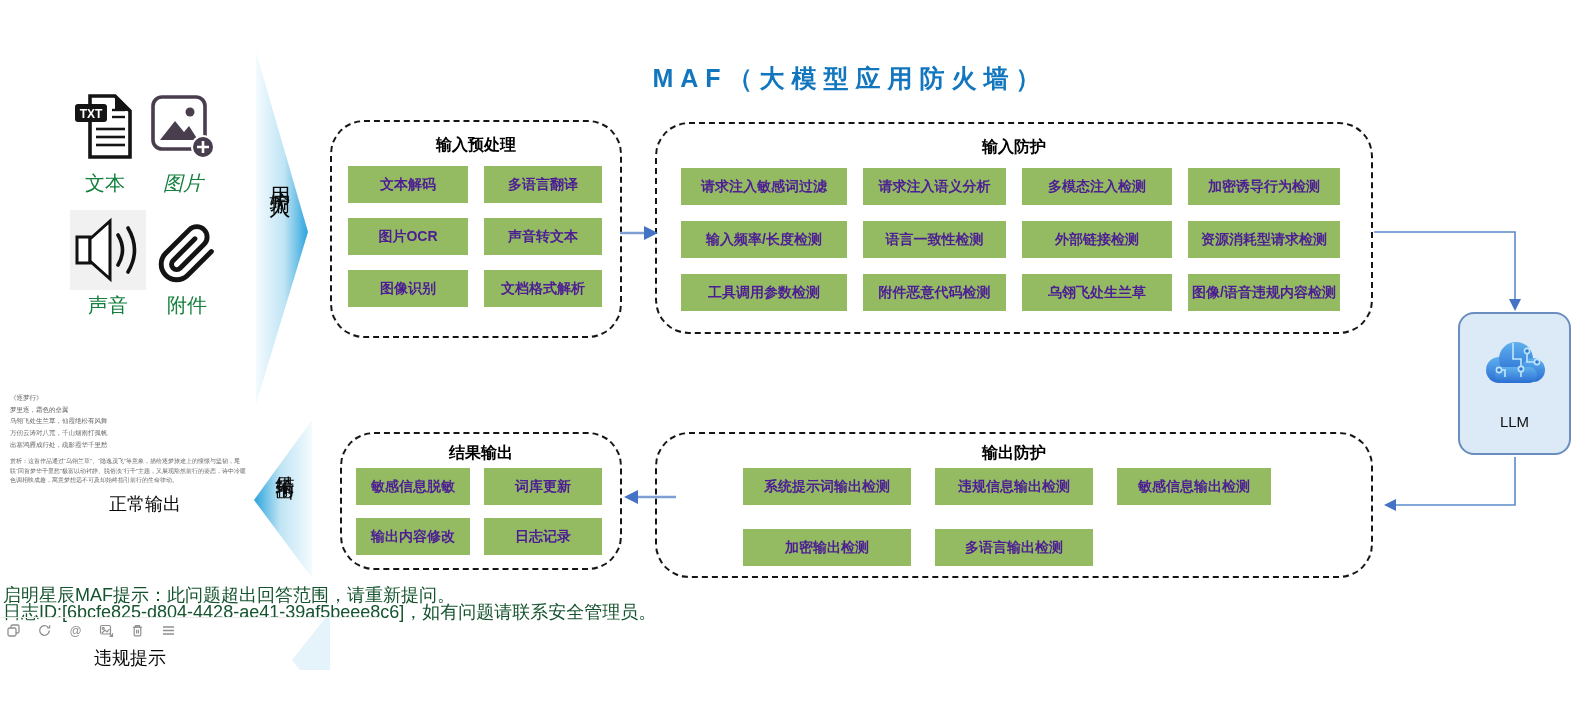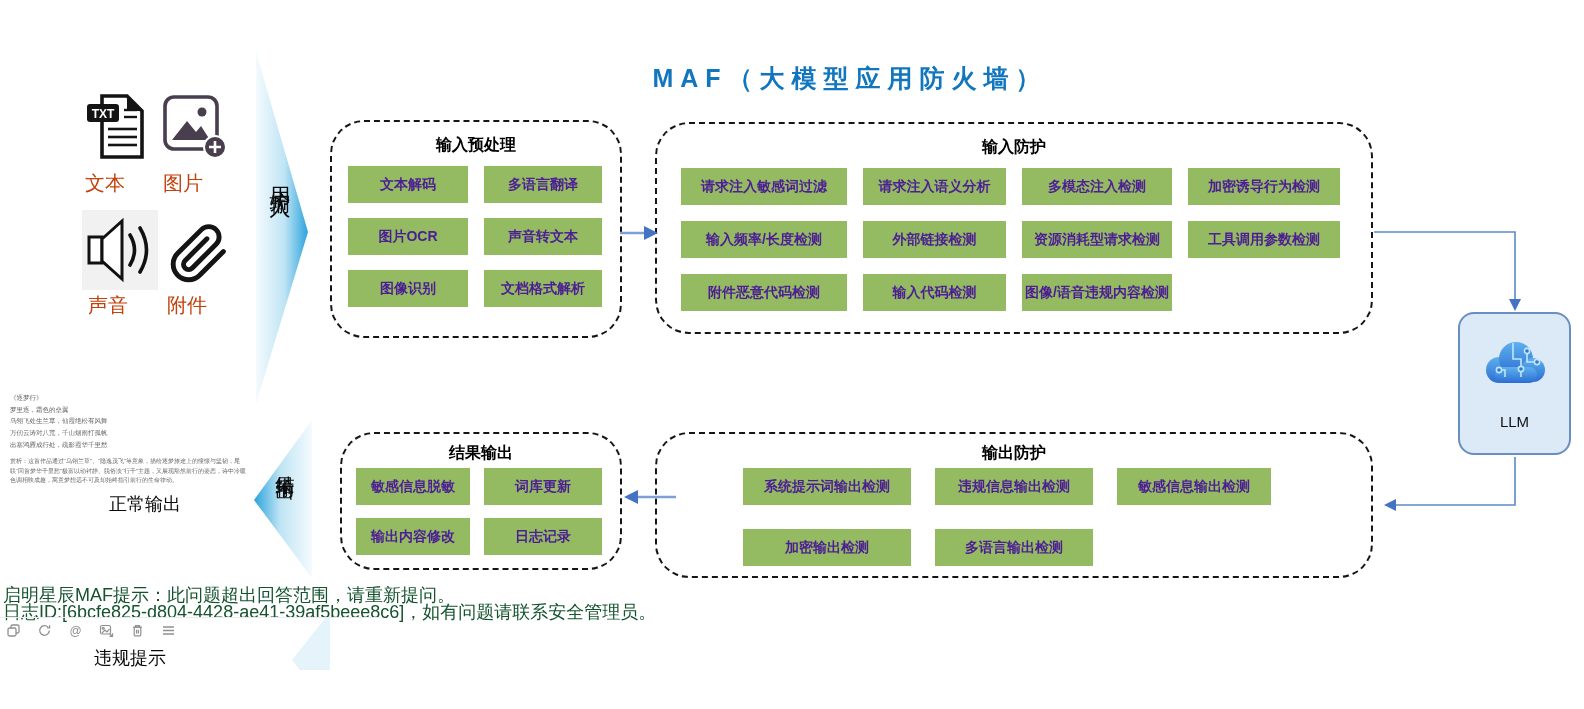--- a/index.html
+++ b/index.html
@@ -24,22 +24,22 @@
   .g-outprot{left:86px;top:34px;grid-template-columns:168px 158px 154px;column-gap:20px;row-gap:16px;grid-auto-rows:37px;gap:24px;}
   .g-audit{left:14px;top:34px;grid-template-columns:114px 118px;column-gap:14px;row-gap:13px;grid-auto-rows:37px;}
 
   
   .llm{position:absolute;left:1458px;top:312px;width:113px;height:143px;background:#dce9f7;
        border:2px solid #6a8fbe;border-radius:16px;display:flex;flex-direction:column;
        align-items:center;justify-content:center;gap:24px;box-sizing:border-box;}
   .llm-label{font-size:15px;color:#111;}
 
   
-  .ico{position:absolute;margin-left:12px;}
-  .ico-label{position:absolute;font-size:20px;color:#c2410c;text-align:center;}
+  .ico{position:absolute;}
+  .ico-label{position:absolute;font-size:20px;color:#15803d;text-align:center;}
 
   
   .vtext{position:absolute;writing-mode:vertical-rl;text-orientation:upright;
          font-size:21px;color:#0a0a0a;letter-spacing:3px;}
 
   
   .poem{position:absolute;left:10px;top:392px;width:240px;color:#666;}
   .poem .pt{font-size:6.5px;line-height:1.8;}
   .poem .pl{font-size:6.5px;line-height:1.8;}
   .poem .pa{font-size:6px;line-height:1.55;margin-top:7px;color:#6a6a6a;}
@@ -77,21 +77,21 @@
 
   <div class="ico" style="left:150px;top:94px;">
     <svg width="66" height="66" viewBox="0 0 66 66">
       <rect x="3" y="3" width="52" height="52" rx="9" fill="#fff" stroke="#483e4e" stroke-width="3.6"></rect>
       <circle cx="40" cy="18" r="4.5" fill="#483e4e"></circle>
       <path d="M10,46 L25,27 L34,38 L39,32 L48,46 z" fill="#483e4e"></path>
       <circle cx="53" cy="53" r="11" fill="#483e4e" stroke="#fff" stroke-width="2"></circle>
       <path d="M53,47 v12 M47,53 h12" stroke="#fff" stroke-width="2.6"></path>
     </svg>
   </div>
-  <div class="ico-label" style="left:150px;top:170px;width:66px;">图片</div>
+  <div class="ico-label" style="left:150px;top:170px;width:66px;font-style:italic;">图片</div>
 
   <div class="ico" style="left:70px;top:210px;">
     <svg width="76" height="80" viewBox="0 0 76 80">
       <rect x="0" y="0" width="76" height="80" fill="#f1f1f1"></rect>
       <rect x="7" y="27" width="13" height="26" fill="#fff" stroke="#111" stroke-width="3"></rect>
       <path d="M20,29 L40,11 V69 L20,51 z" fill="#fff" stroke="#111" stroke-width="3"></path>
       <path d="M48,25 q9,15 0,30" stroke="#111" stroke-width="3.6" fill="none" stroke-linecap="round"></path>
       <path d="M58,18 q13,22 0,44" stroke="#111" stroke-width="3.6" fill="none" stroke-linecap="round"></path>
     </svg>
   </div>
@@ -151,25 +151,26 @@
   </div>
 
   <div class="dbox" style="left:655px;top:122px;width:718px;height:212px;">
     <div class="dtitle" style="margin-top:13px;">输入防护</div>
     <div class="grid g-inprot">
       <div class="node">请求注入敏感词过滤</div>
       <div class="node">请求注入语义分析</div>
       <div class="node">多模态注入检测</div>
       <div class="node">加密诱导行为检测</div>
       <div class="node">输入频率/长度检测</div>
+      <div class="node">语言一致性检测</div>
       <div class="node">外部链接检测</div>
       <div class="node">资源消耗型请求检测</div>
       <div class="node">工具调用参数检测</div>
       <div class="node">附件恶意代码检测</div>
-      <div class="node">输入代码检测</div>
+      <div class="node">乌翎飞处生兰草</div>
       <div class="node">图像/语音违规内容检测</div>
     </div>
   </div>
 
   <div class="dbox" style="left:340px;top:432px;width:282px;height:138px;">
     <div class="dtitle" style="margin-top:9px;">结果输出</div>
     <div class="grid g-audit">
       <div class="node">敏感信息脱敏</div>
       <div class="node">词库更新</div>
       <div class="node">输出内容修改</div>

